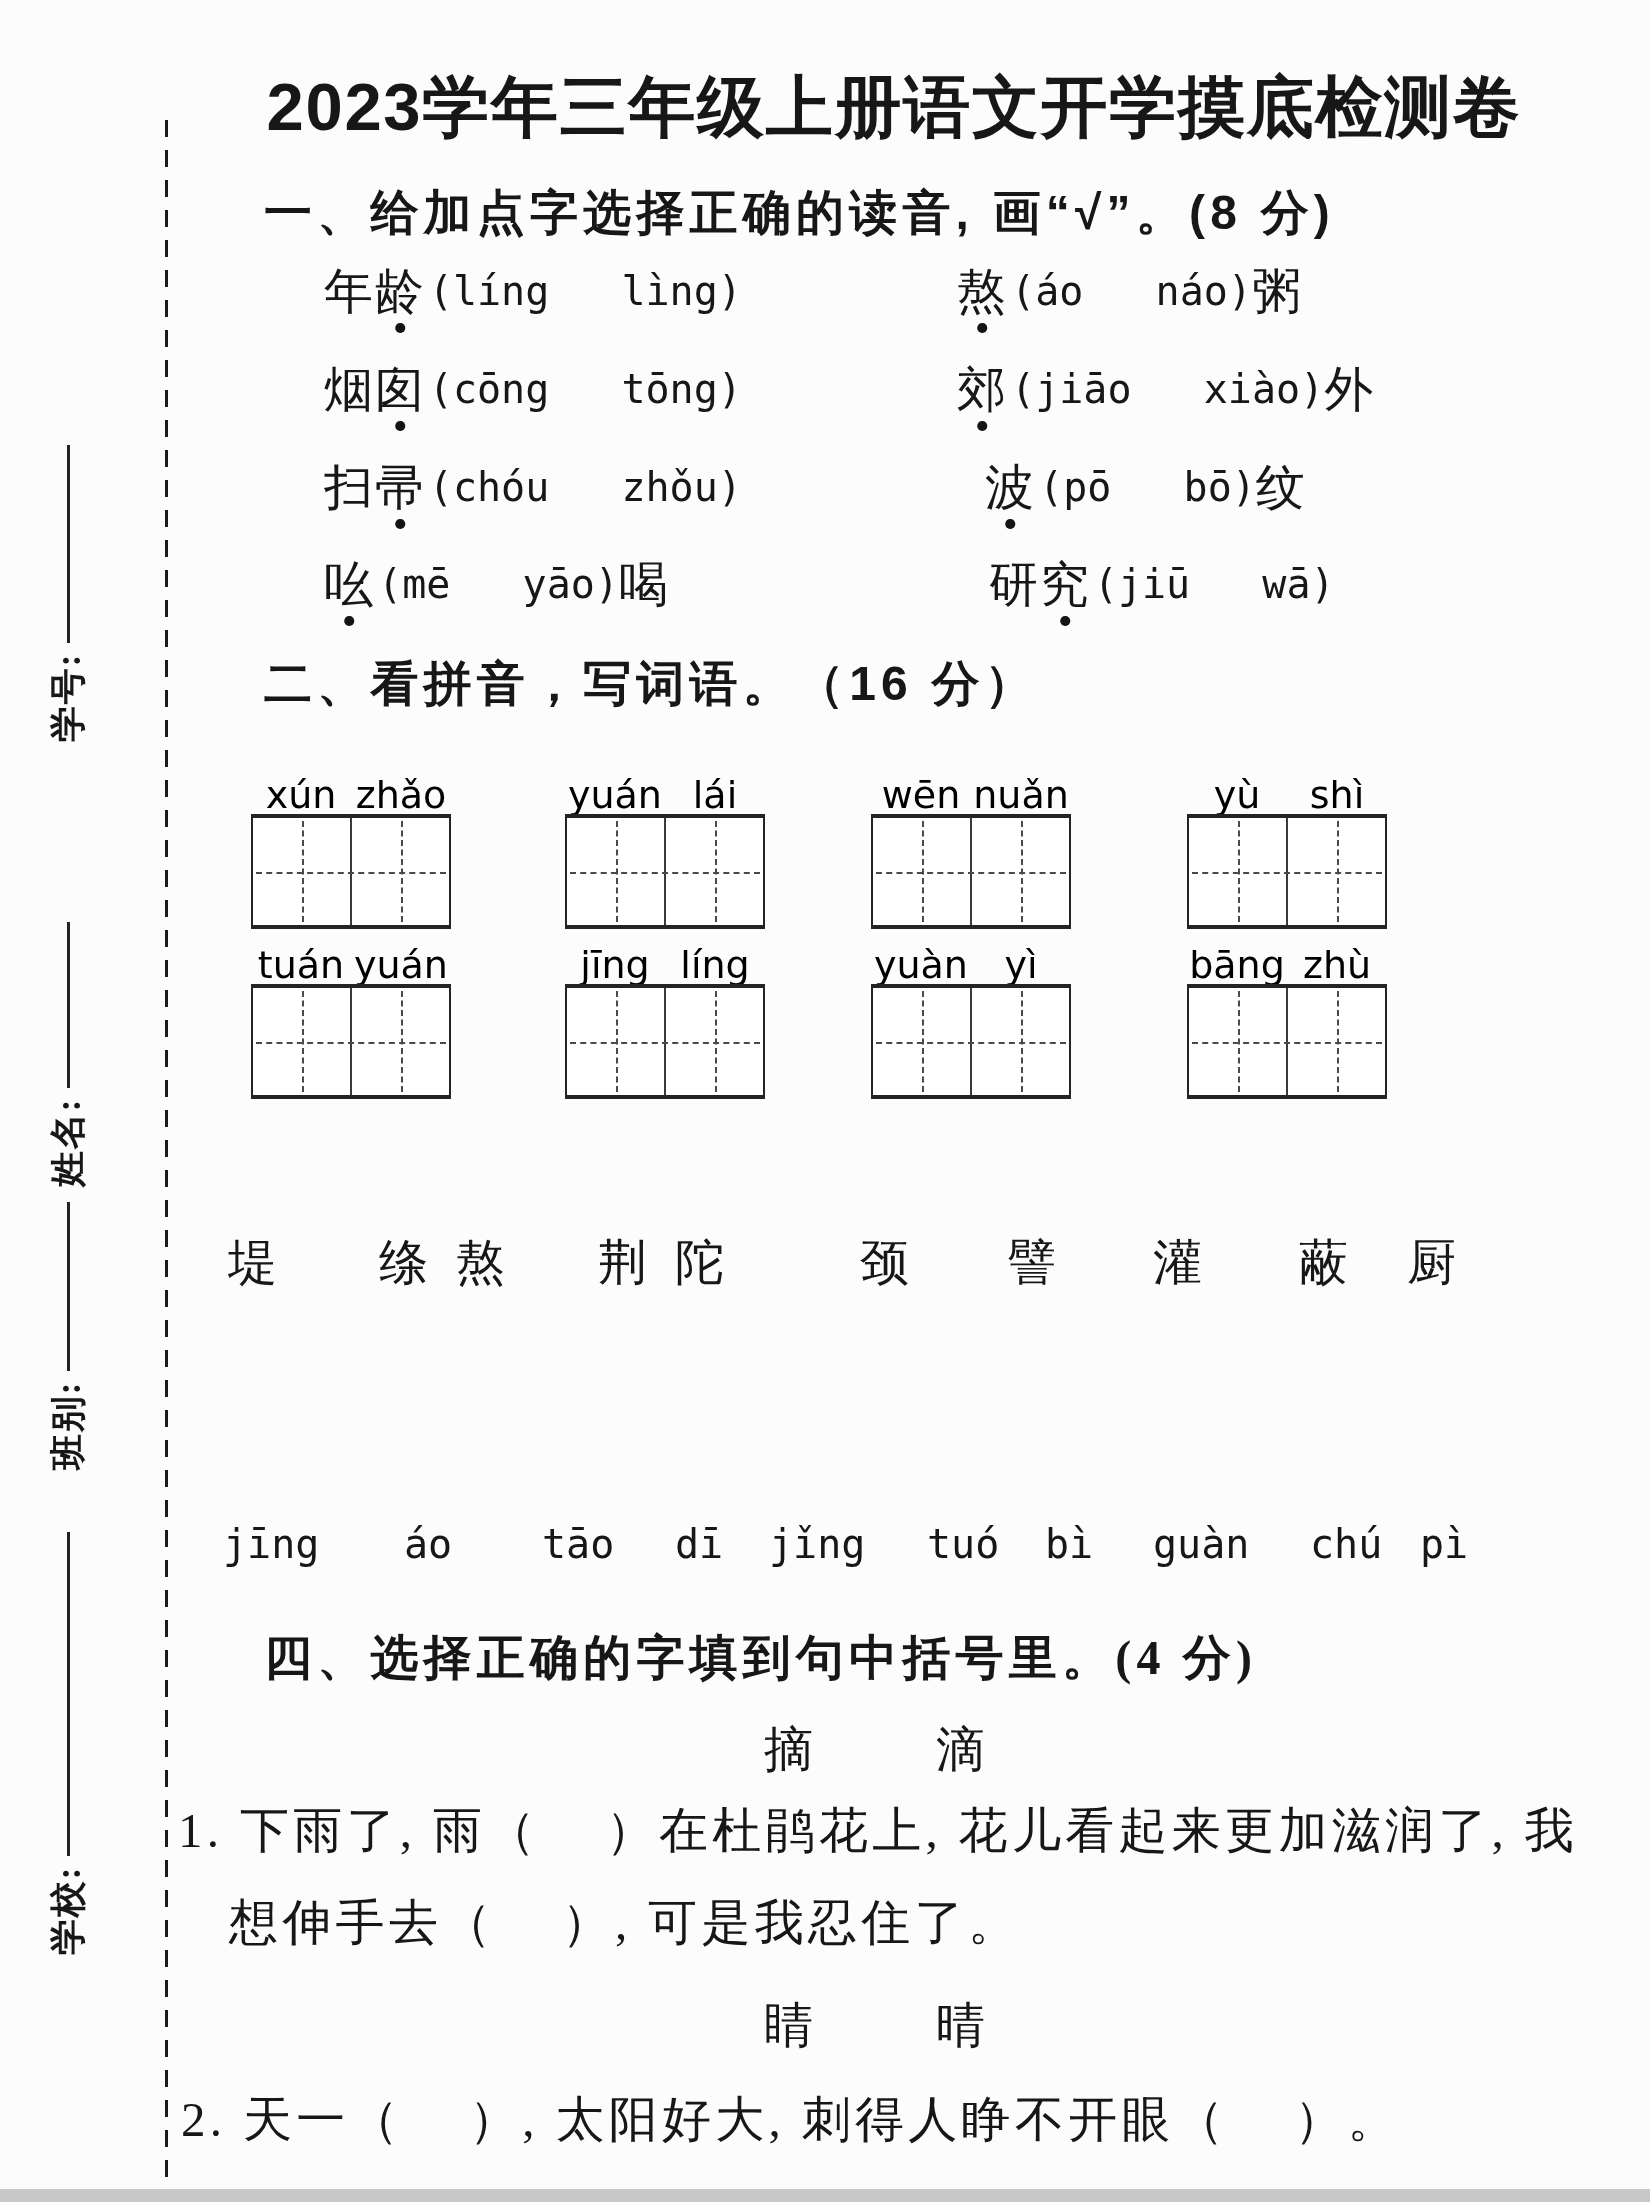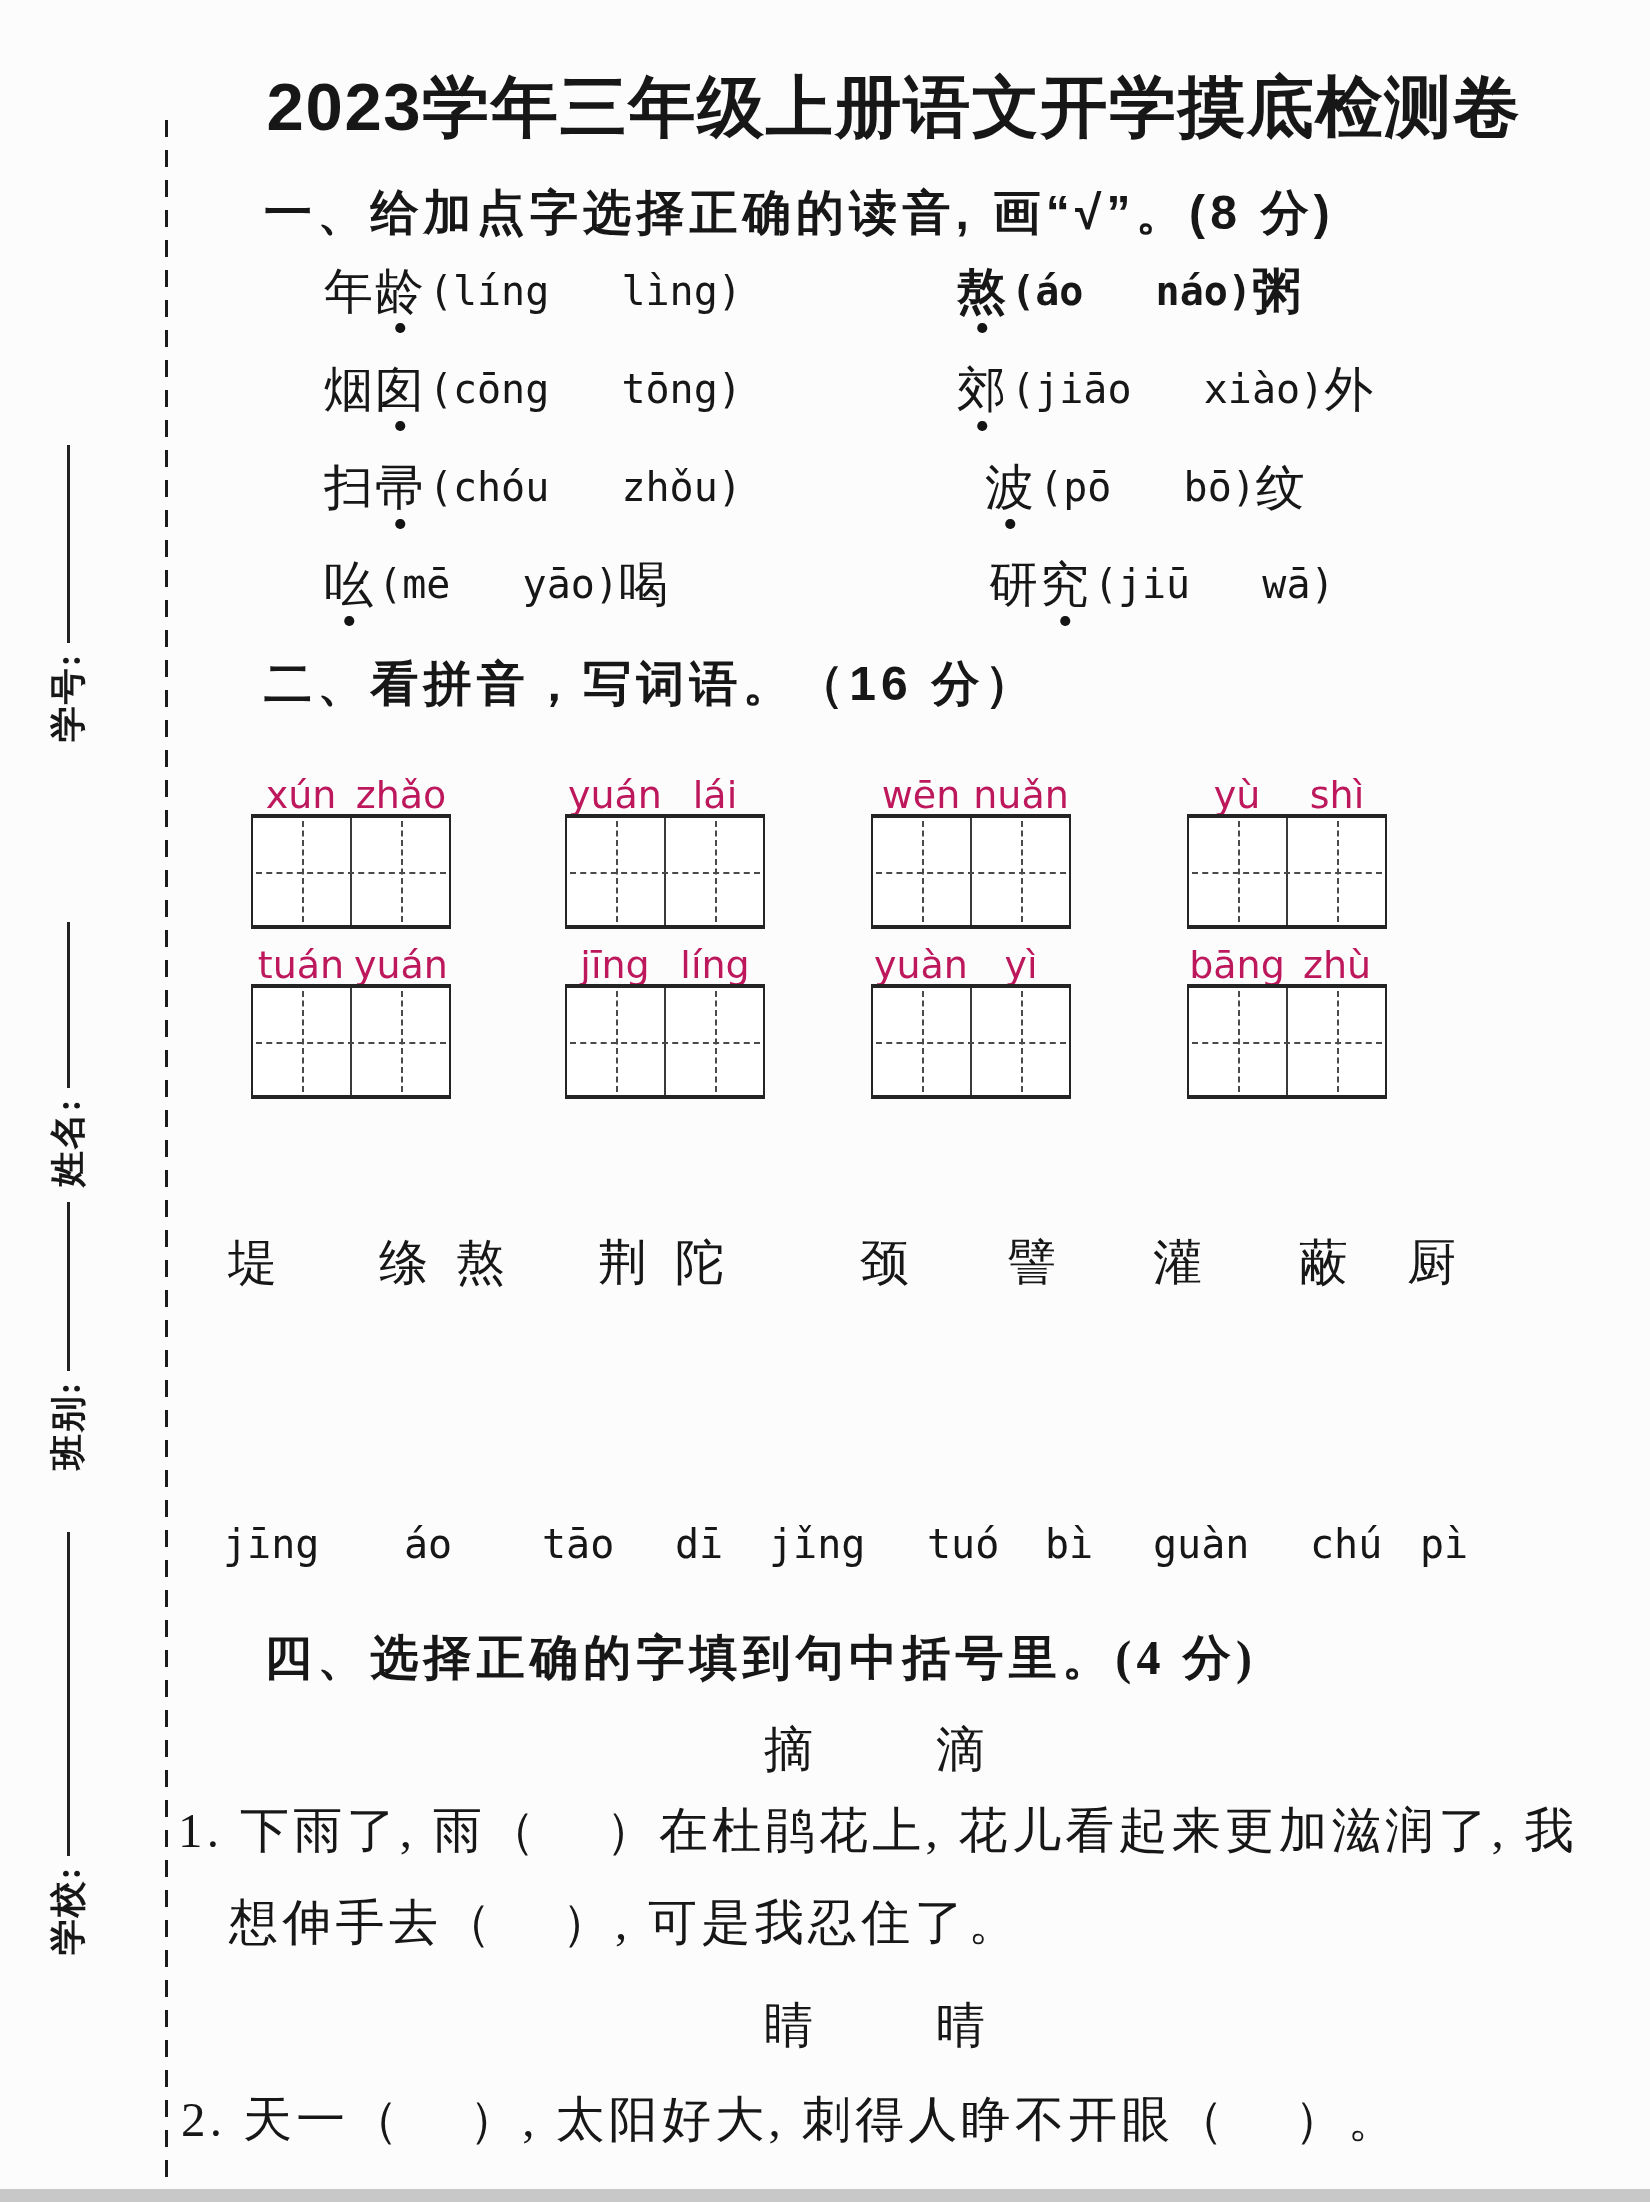--- a/index.html
+++ b/index.html
@@ -38,21 +38,21 @@
     font-size:40px;letter-spacing:0;white-space:pre;position:relative;top:-2.6px;margin-left:3.4px;
   }
   .dotchar{position:relative;display:inline-block;}
   .dotchar::after{
     content:"";position:absolute;left:50%;bottom:-13.8px;transform:translateX(-50%);
     width:9.5px;height:9.5px;border-radius:50%;background:#141414;
   }
   
   .glabel{
     position:absolute;width:200px;display:flex;
-    font:38px "DejaVu Sans","Liberation Sans",sans-serif;color:#be185d;align-items:center;
+    font:38px "DejaVu Sans","Liberation Sans",sans-serif;color:#000000;align-items:center;
   }
   .glabel span{flex:1;text-align:center;white-space:pre;}
   .tzg{
     position:absolute;width:200px;height:115px;box-sizing:border-box;
     border:2.6px solid #242424;border-top-width:4.3px;border-bottom-width:4.3px;
     display:flex;background:#fff;
   }
   .tzg::before{
     content:"";position:absolute;left:2.6px;right:2.6px;top:50%;height:0;
     border-top:2.6px dashed #4a4a4a;z-index:1;
@@ -99,21 +99,21 @@
   </div>
 
   <div class="page-title">2023学年三年级上册语文开学摸底检测卷</div>
 
   <div class="sec" style="top:181px;">一、给加点字选择正确的读音, 画“√”。(8 分)</div>
 
   <div class="q1item" style="left:324px;top:265px;"><span>年</span><span class="dotchar"><span>龄</span></span><span class="pin">(líng   lìng)</span><span></span></div>
   <div class="q1item" style="left:324px;top:363px;"><span>烟</span><span class="dotchar"><span>囱</span></span><span class="pin">(cōng   tōng)</span><span></span></div>
   <div class="q1item" style="left:324px;top:461px;"><span>扫</span><span class="dotchar"><span>帚</span></span><span class="pin">(chóu   zhǒu)</span><span></span></div>
   <div class="q1item" style="left:324px;top:558px;"><span></span><span class="dotchar"><span>吆</span></span><span class="pin">(mē   yāo)</span><span>喝</span></div>
-  <div class="q1item" style="left:957px;top:265px;font-weight:bold;"><span></span><span class="dotchar"><span>熬</span></span><span class="pin">(áo   náo)</span><span>粥</span></div>
+  <div class="q1item" style="left:957px;top:265px;"><span></span><span class="dotchar"><span>熬</span></span><span class="pin">(áo   náo)</span><span>粥</span></div>
   <div class="q1item" style="left:957px;top:363px;"><span></span><span class="dotchar"><span>郊</span></span><span class="pin">(jiāo   xiào)</span><span>外</span></div>
   <div class="q1item" style="left:985px;top:461px;"><span></span><span class="dotchar"><span>波</span></span><span class="pin">(pō   bō)</span><span>纹</span></div>
   <div class="q1item" style="left:989px;top:558px;"><span>研</span><span class="dotchar"><span>究</span></span><span class="pin">(jiū   wā)</span><span></span></div>
 
   <div class="sec" style="top:652px;">二、看拼音，写词语。（16 分）</div>
 
   <div class="glabel" style="left:251px;top:773px;">
       <span>xún</span>
       <span>zhǎo</span>
     </div>

